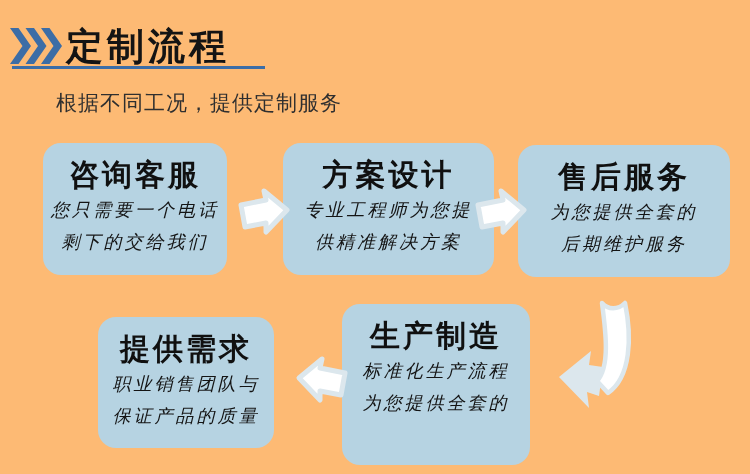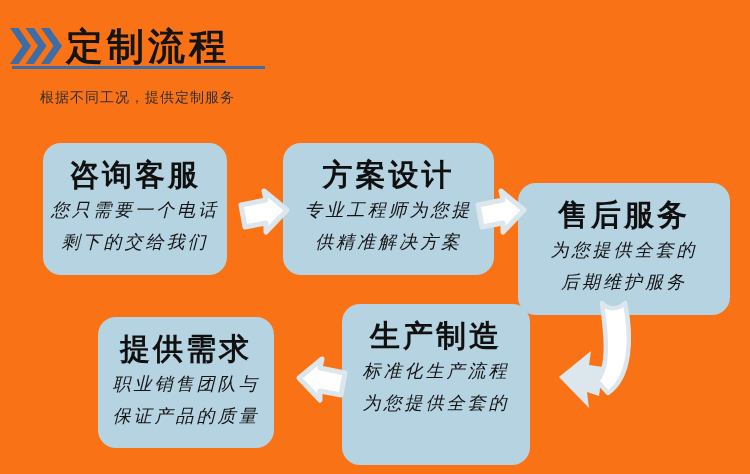--- a/index.html
+++ b/index.html
@@ -1,36 +1,36 @@
 <!DOCTYPE html>
 <html style="--accent: #3c6da6; --boxfill: #b6d3e2;"><head>
 <meta charset="utf-8">
 <style>
   html,body{margin:0;padding:0;background:#fff;}
   #stage{
     position:relative;
     width:750px;height:474px;
-    background:#f97316;
+    background:#fdba74;
     overflow:hidden;
     font-family:"Liberation Sans", sans-serif;
   }
   
   .hdr-chevrons{position:absolute;left:10px;top:27px;width:52px;height:38px;}
   .hdr-title{
     position:absolute;left:66px;top:22px;
     font-size:37px;font-weight:bold;color:#141414;
     letter-spacing:4px;white-space:nowrap;
   }
   .hdr-underline{
     position:absolute;left:12px;top:66px;width:253px;height:3px;
     background:var(--accent,#3c6da6);
   }
   .subtitle{
-    position:absolute;left:40px;top:89px;
-    font-size:14px;color:#2f2f2f;letter-spacing:1px;white-space:nowrap;
+    position:absolute;left:56px;top:89px;
+    font-size:21px;color:#2f2f2f;letter-spacing:1px;white-space:nowrap;
   }
   
   .step{
     position:absolute;
     background:var(--boxfill,#b6d3e2);
     border-radius:18px;
     display:flex;flex-direction:column;align-items:center;
     box-sizing:border-box;padding-top:13px;
   }
   .step .t{
@@ -38,21 +38,21 @@
     letter-spacing:3px;line-height:38px;white-space:nowrap;
   }
   .step .d{
     font-family:Liberation Serif, serif;font-style:italic;
     font-size:18px;color:#141414;letter-spacing:3px;
     line-height:32px;white-space:nowrap;
   }
   .step .d:first-of-type{margin-top:9px;}
   #step1{left:43px;  top:143px;width:184px;height:132px;}
   #step2{left:283px; top:143px;width:211px;height:132px;}
-  #step3{left:518px; top:145px;width:212px;height:132px;margin-top:38px;}
+  #step3{left:518px; top:145px;width:212px;height:132px;}
   #step4{left:98px;  top:317px;width:176px;height:131px;}
   #step5{left:342px; top:304px;width:188px;height:161px;}
   
   .flow-arrow{position:absolute;}
   #arrow1{left:233px;top:184px;}
   #arrow2{left:470px;top:184px;}
   #arrow3{left:291px;top:352px;}
   #arrow-turn{left:556px;top:295px;}
 </style>
 </head>

